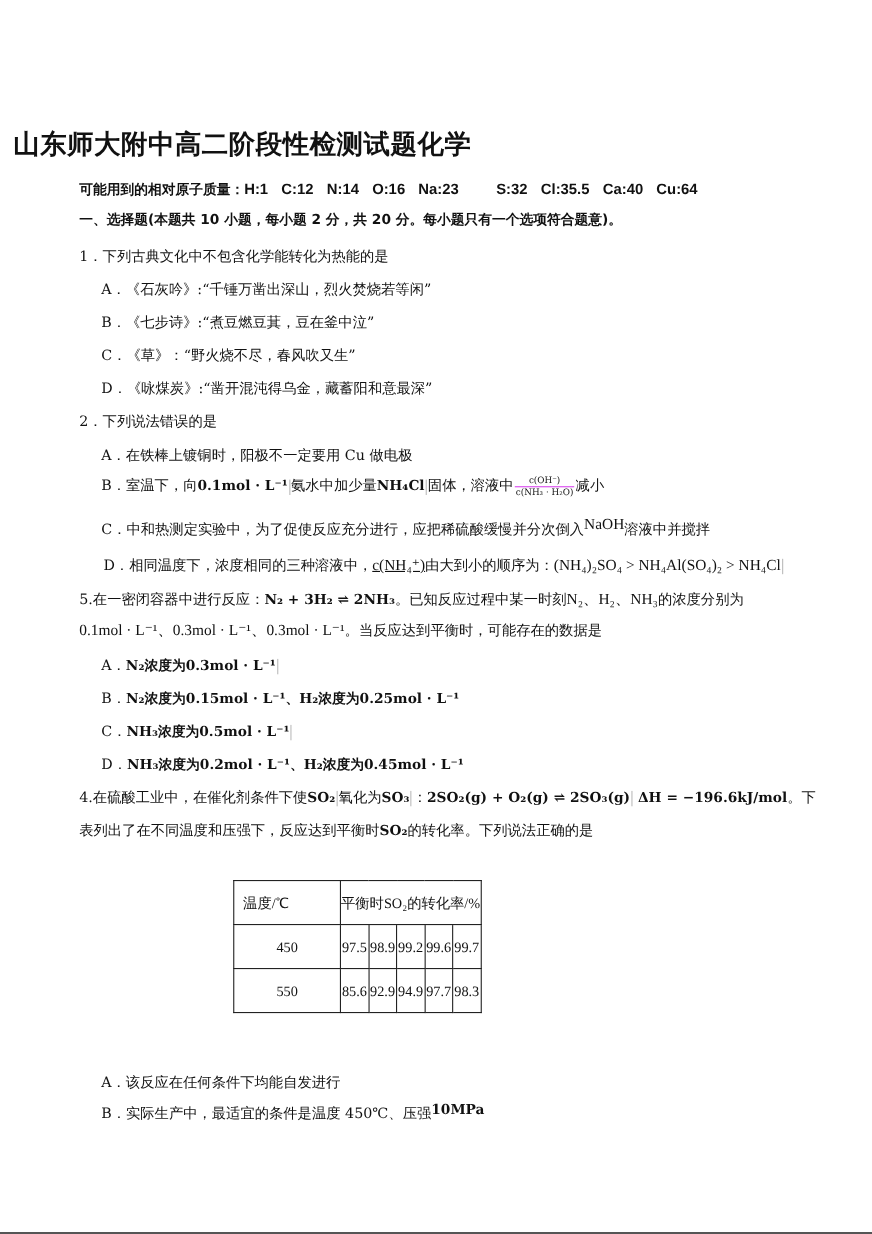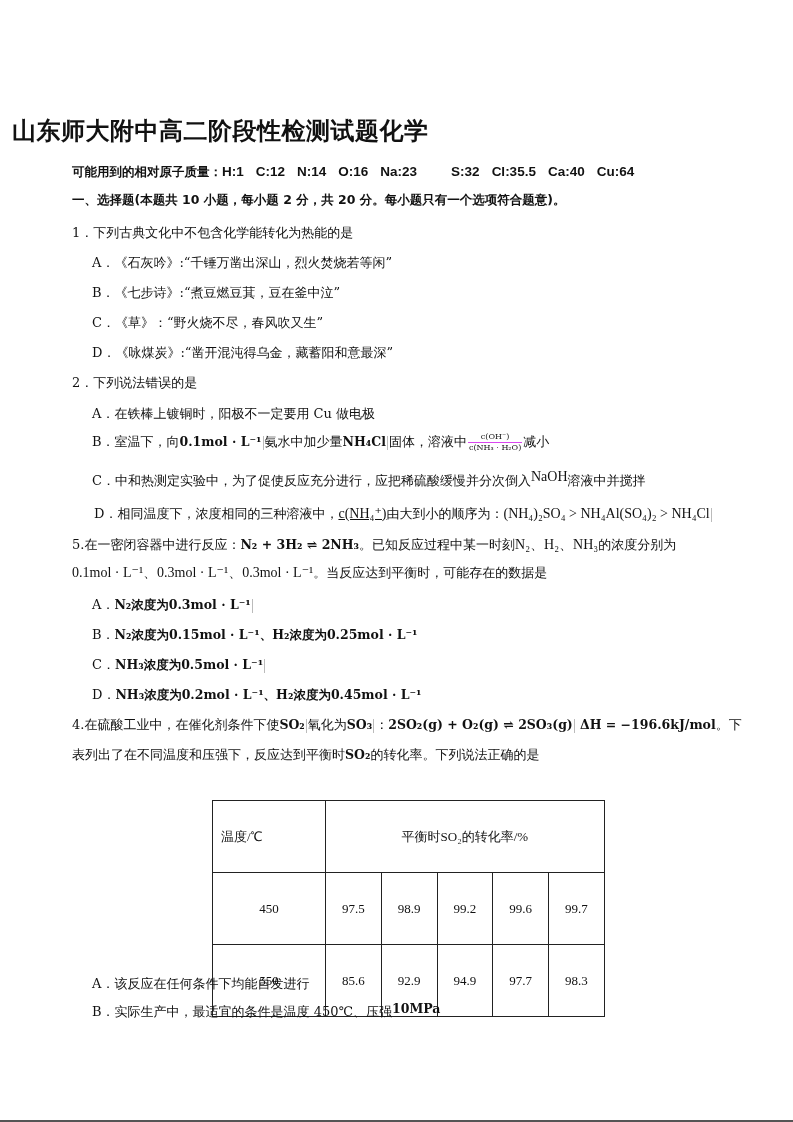--- a/index.html
+++ b/index.html
@@ -17,21 +17,21 @@
   .q { font-size: 13px; }
   .f { font-family: "Liberation Serif", "DejaVu Serif", serif; font-size: 14px; margin-top: 36px; }
   .fb { font-family: "DejaVu Serif", serif; font-size: 12.5px; font-weight: bold; }
   .frac { display: inline-block; vertical-align: middle; text-align: center; font-size: 8px;
           font-family: "DejaVu Serif", serif; line-height: 10px; margin: 0 1px; }
   .frac .num { display: block; border-bottom: 1px solid #d946ef; padding: 0 1px; font-style: normal; }
   .frac .den { display: block; padding: 0 1px; }
   .cursor { display: inline-block; width: 1px; height: 14px; background: #bbb; vertical-align: middle; margin: 0 1px; }
   table.data { position: absolute; left: 212px; top: 800px; border-collapse: collapse;
                font-family: "Liberation Serif", serif; font-size: 13px; }
-  table.data td { border: 1.5px solid #222; text-align: center; height: 39px; padding: 16px; }
+  table.data td { border: 1.5px solid #222; text-align: center; height: 39px; padding: 0; }
   table.data td.hdr { font-family: "DejaVu Serif", serif; font-weight: bold; font-size: 12px; }
   .bottom-rule { position: absolute; left: 0; top: 1120px; width: 793px; height: 2px; background: #555; }
 </style>
 </head>
 <body>
 
 <div class="abs title">山东师大附中高二阶段性检测试题化学</div>
 
 <div class="abs masses">
   <span>可能用到的相对原子质量：</span><span class="m">H:1</span><span class="m">C:12</span><span class="m">N:14</span><span class="m">O:16</span><span class="m">Na:23</span><span class="gap"></span><span class="m">S:32</span><span class="m">Cl:35.5</span><span class="m">Ca:40</span><span class="m">Cu:64</span>

